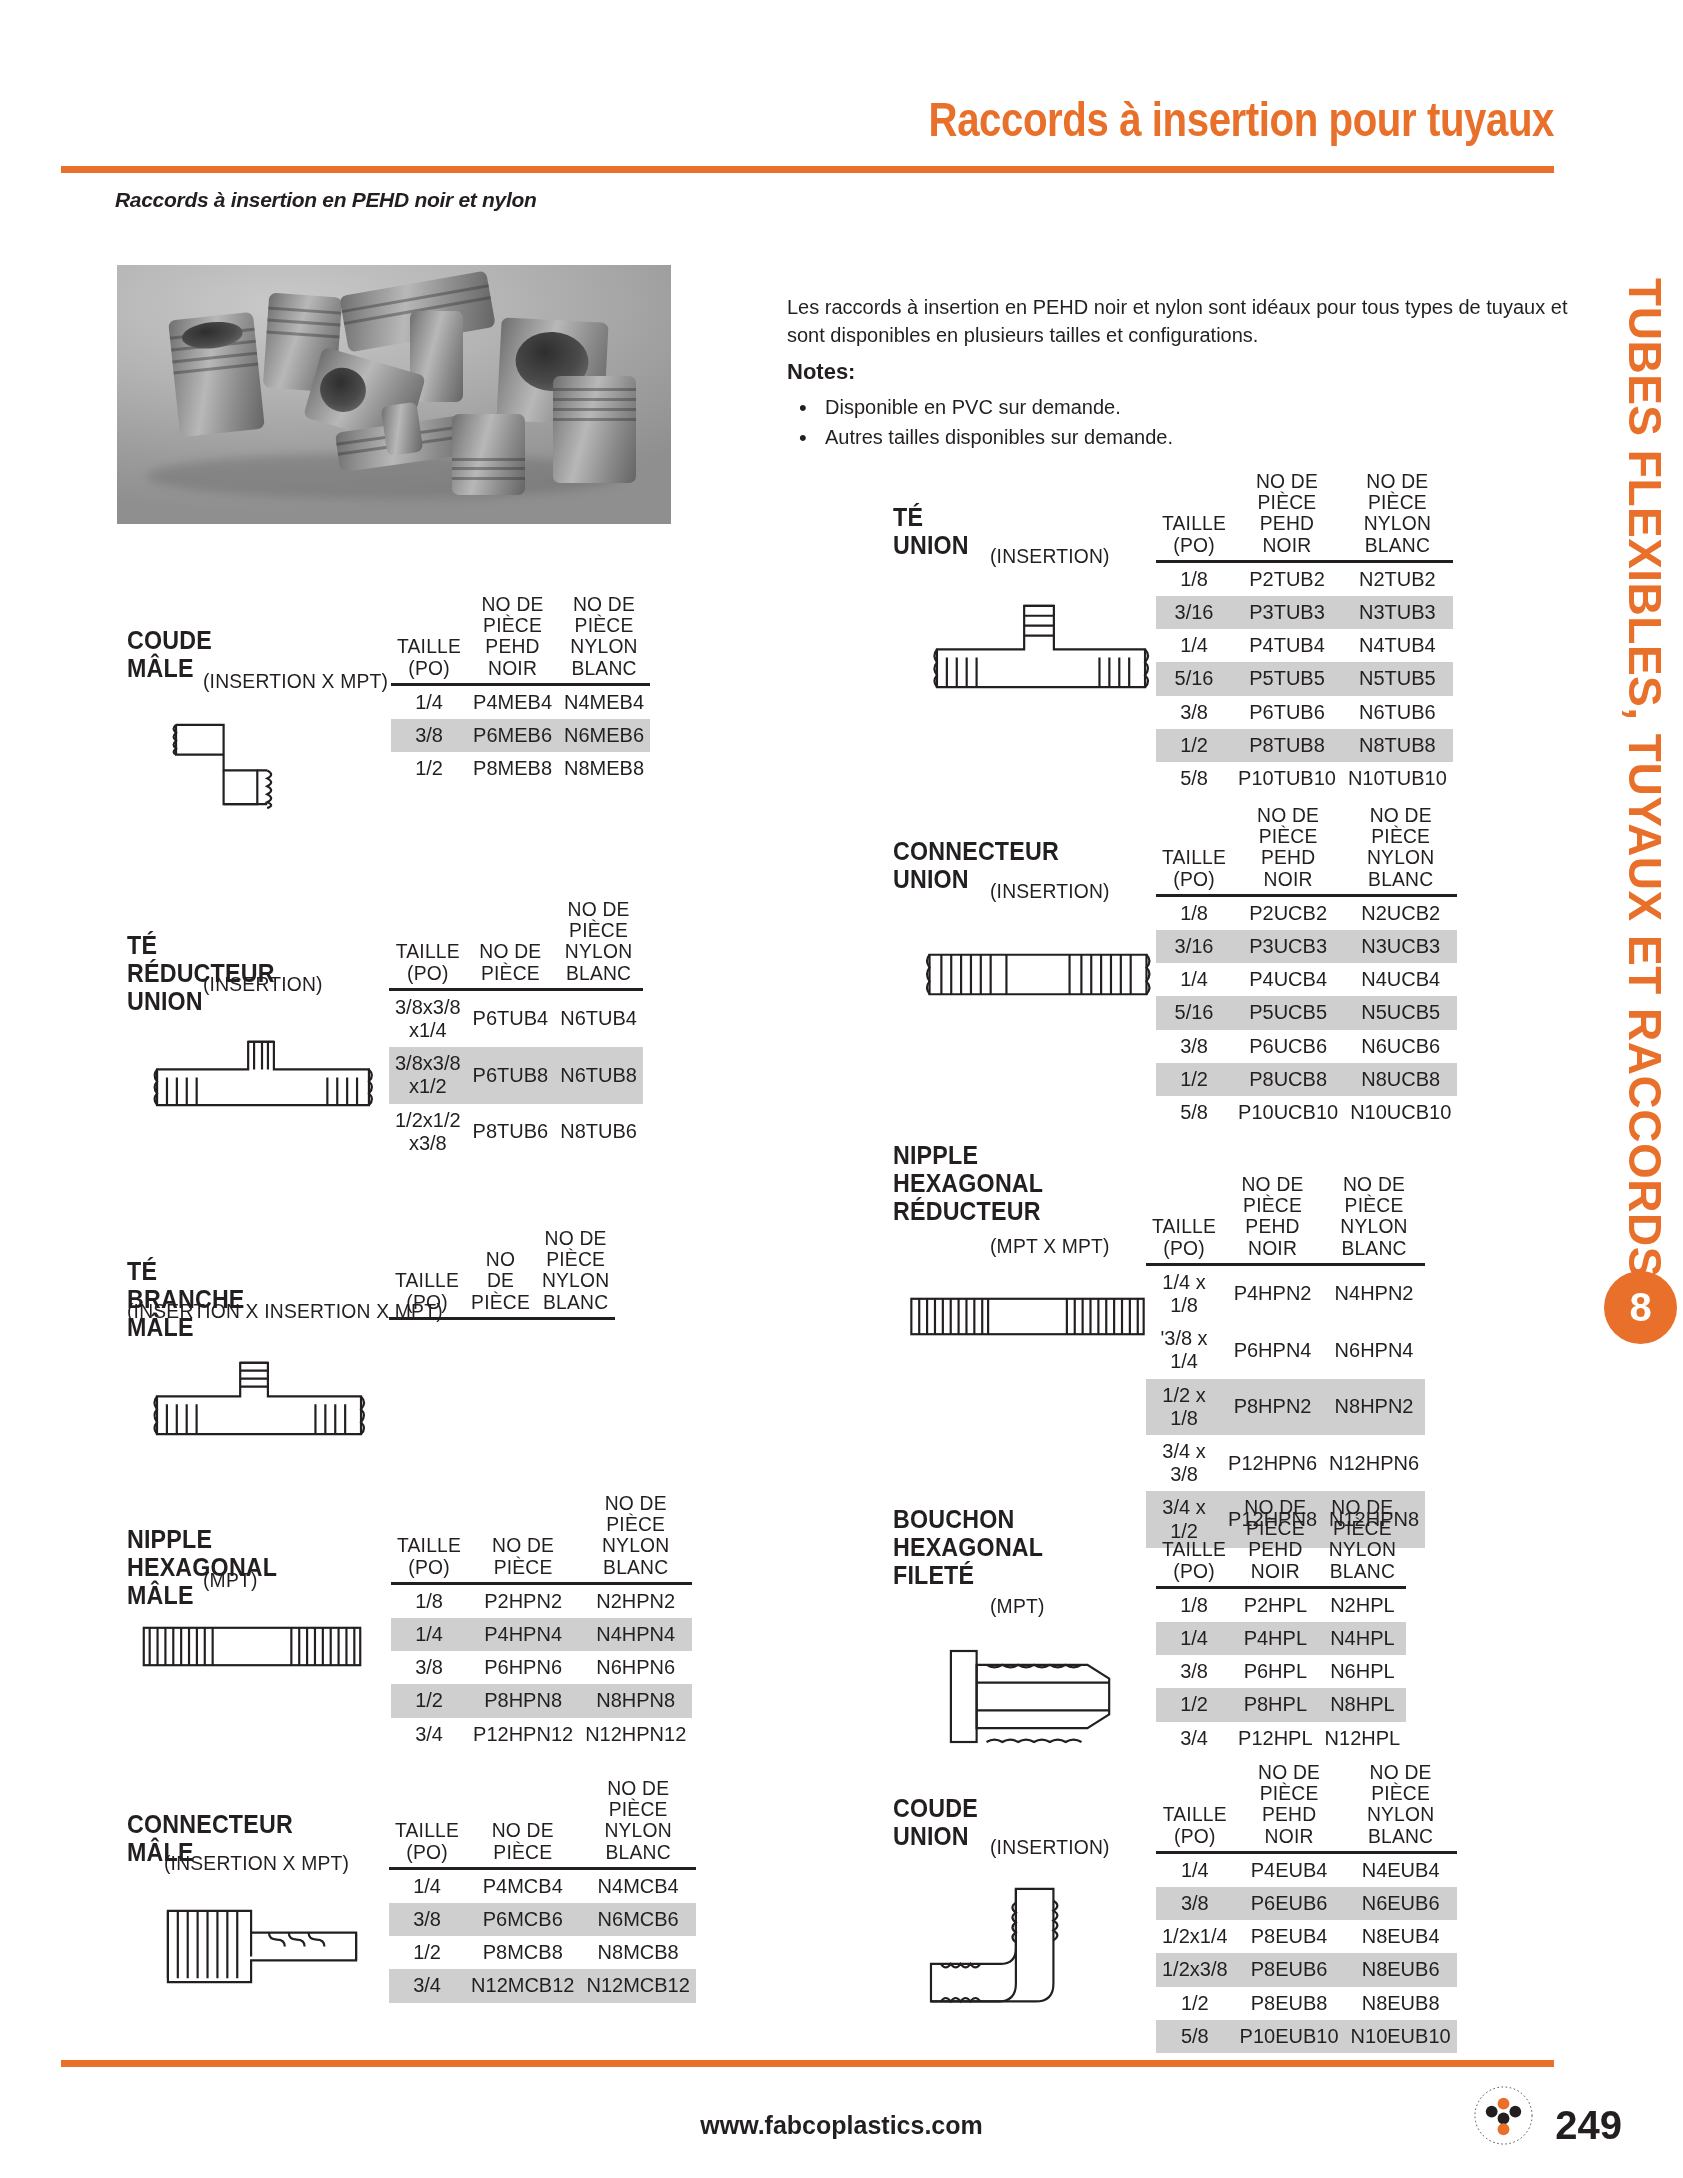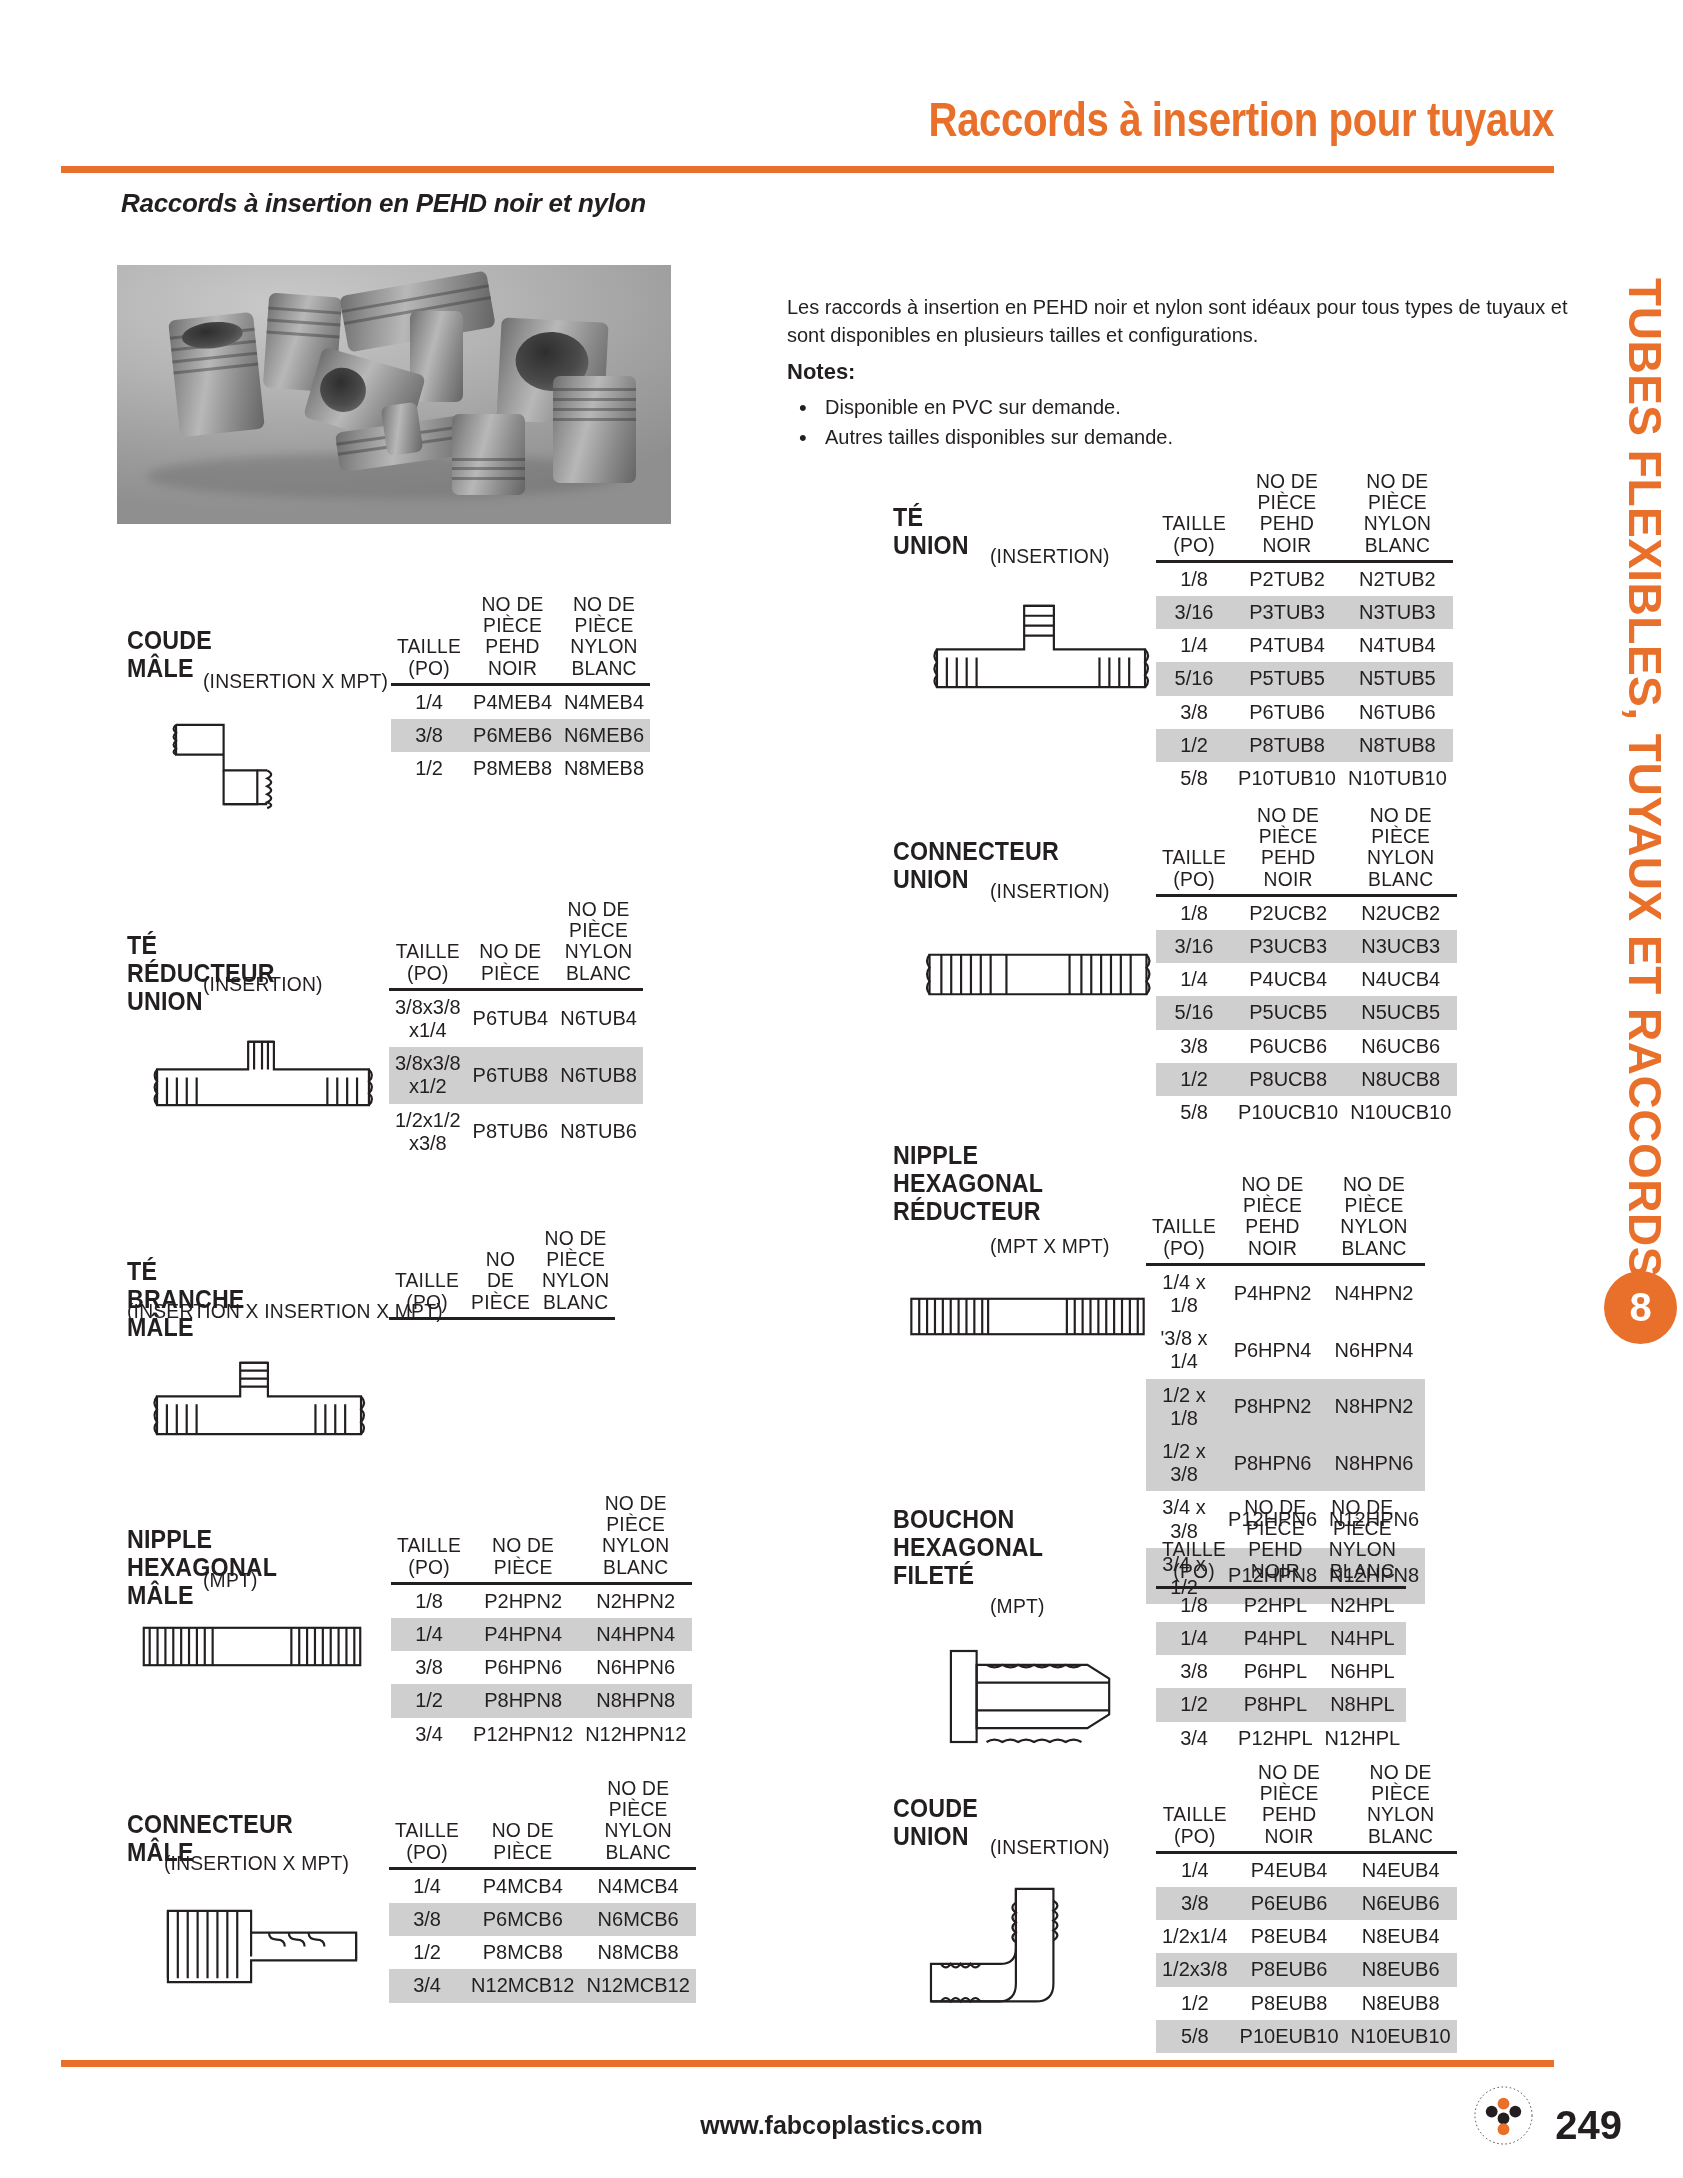--- a/index.html
+++ b/index.html
@@ -24,22 +24,22 @@
     color: #e8702a;
     transform: scaleX(0.82);
     transform-origin: right center;
     white-space: nowrap;
   }
   #header-rule {
     position: absolute; top: 166px; left: 61px; width: 1493px; height: 7px;
     background: #e8702a;
   }
   #subtitle {
-    position: absolute; top: 188px; left: 121px;
-    font-size: 26px; font-weight: bold; font-style: italic;
+    position: absolute; top: 188px; left: 115px;
+    font-size: 21px; font-weight: bold; font-style: italic;
     letter-spacing: -0.3px;
     white-space: nowrap;
   }
 
   
   #product-photo {
     position: absolute; left: 117px; top: 265px; width: 554px; height: 259px;
     background:
       radial-gradient(ellipse 100% 80% at 30% 15%, #c9c9c9 0%, #b4b4b4 40%, #9d9d9d 75%, #8f8f8f 100%);
     overflow: hidden;
@@ -631,25 +631,20 @@
       <tr>
           <td>'3/8 x 1/4</td>
           <td>P6HPN4</td>
           <td>N6HPN4</td>
         </tr>
       <tr class="alt">
           <td>1/2 x 1/8</td>
           <td>P8HPN2</td>
           <td>N8HPN2</td>
         </tr>
-      <tr class="alt">
-          <td>1/2 x 3/8</td>
-          <td>P8HPN6</td>
-          <td>N8HPN6</td>
-        </tr>
       <tr>
           <td>3/4 x 3/8</td>
           <td>P12HPN6</td>
           <td>N12HPN6</td>
         </tr>
       <tr class="alt">
           <td>3/4 x 1/2</td>
           <td>P12HPN8</td>
           <td>N12HPN8</td>
         </tr>

